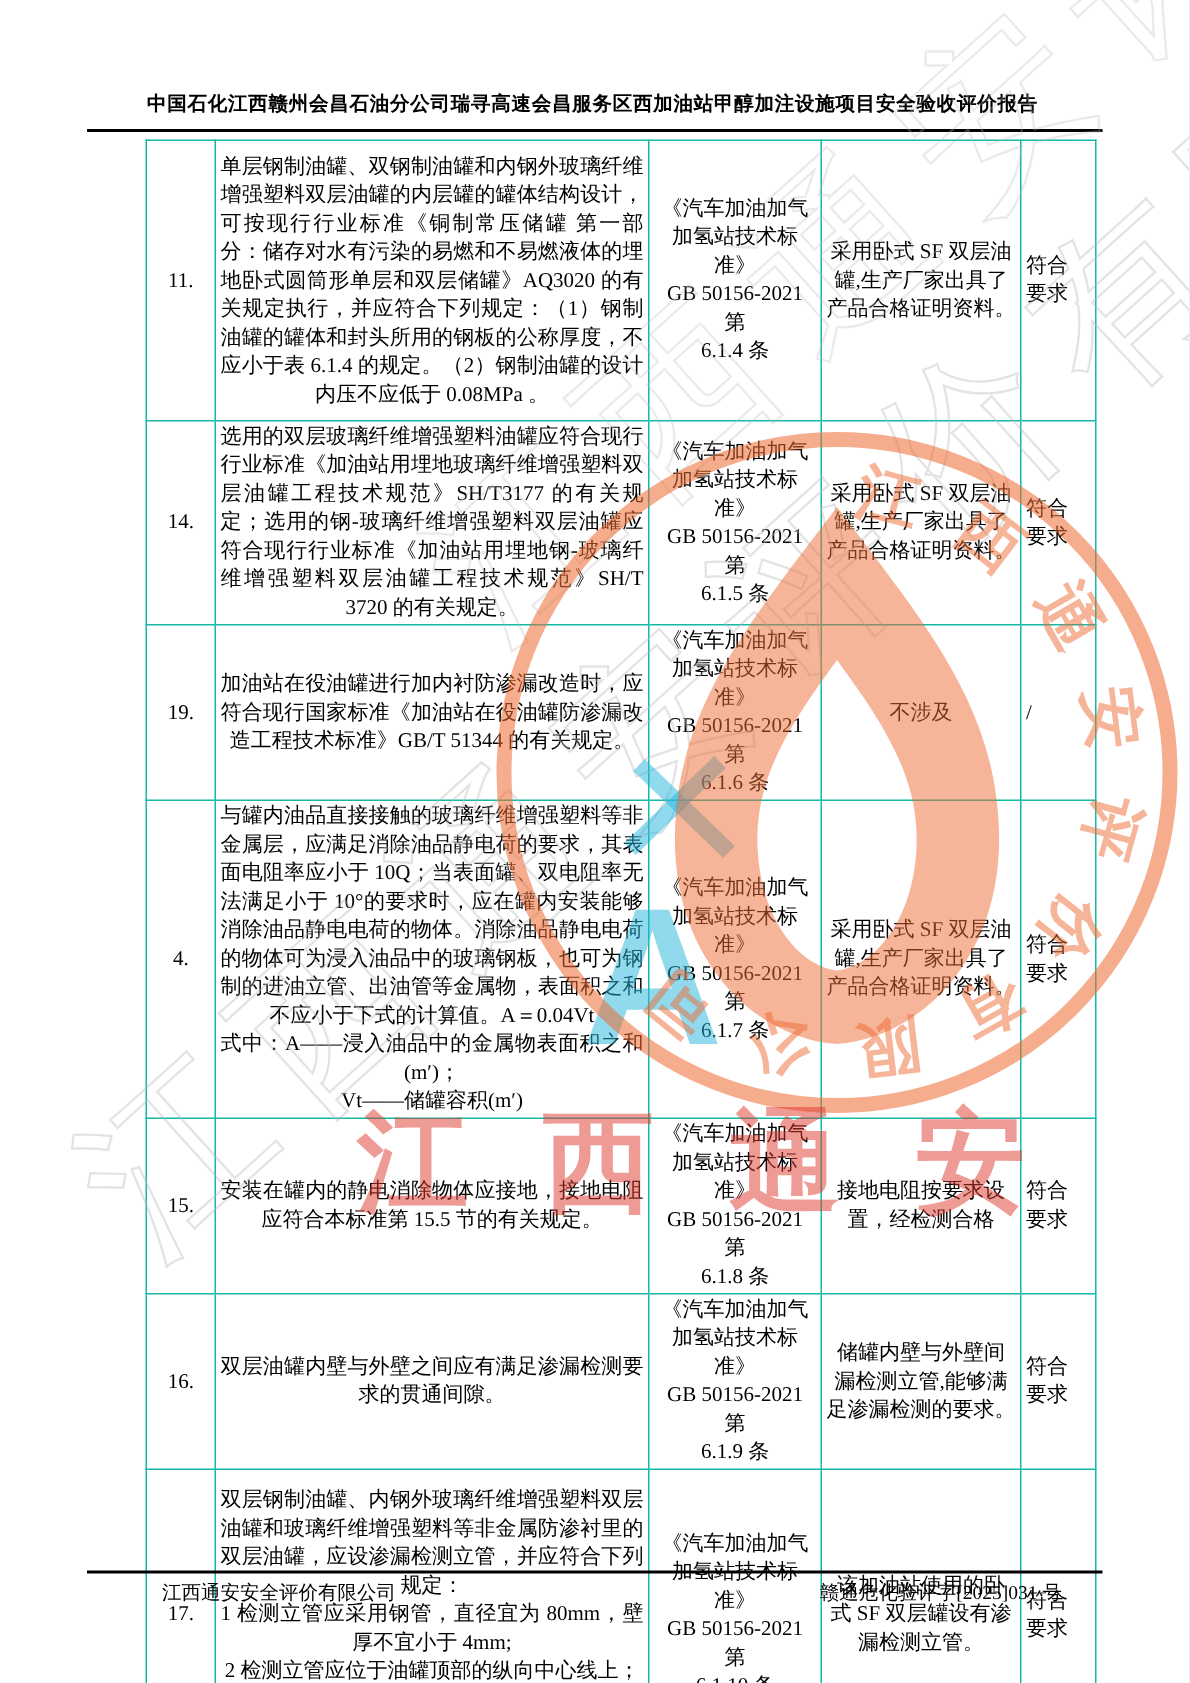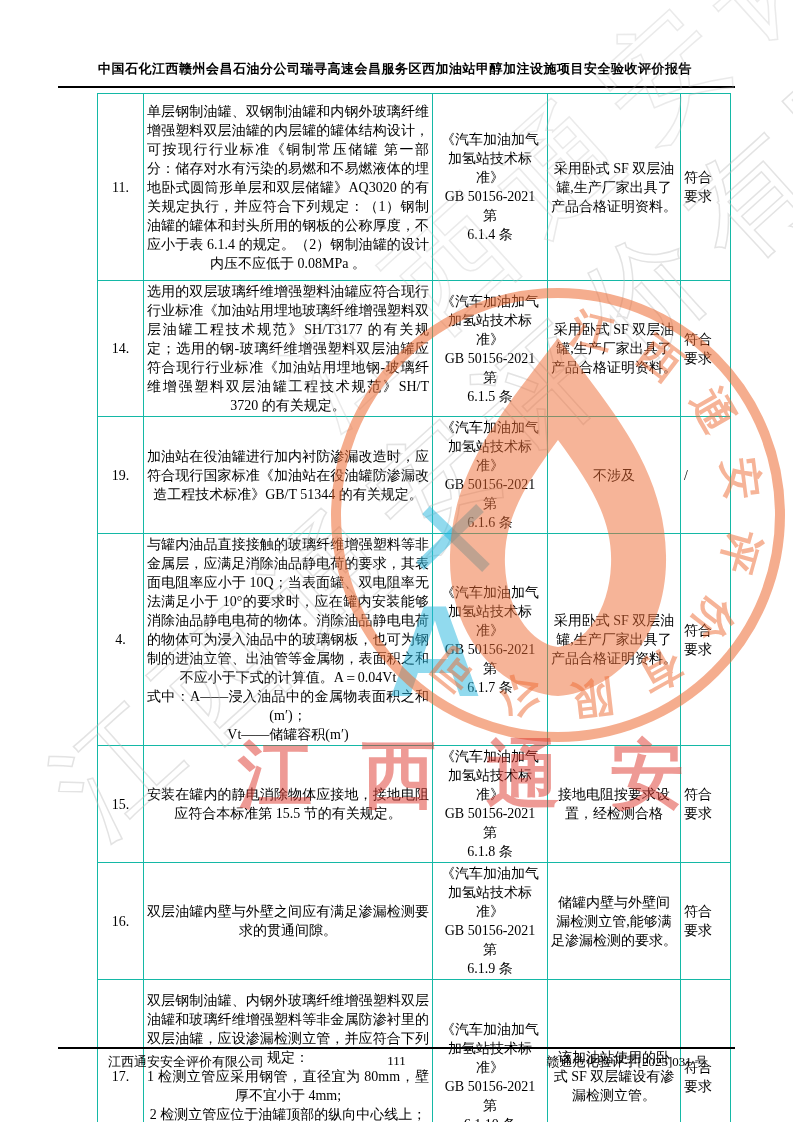--- a/index.html
+++ b/index.html
@@ -162,21 +162,20 @@
 式 SF 双层罐设有渗
 漏检测立管。</td>
         <td class="c-concl">符合
 要求</td>
       </tr>
     </tbody>
   </table>
 
   <div class="footer-rule"></div>
   <div class="footer-company">江西通安安全评价有限公司</div>
-  <div class="footer-page">111</div>
   <div class="footer-doc">赣通危化验评字[2025]031 号</div>
 
   <svg class="watermark" width="793" height="1122" viewBox="0 0 793 1122" xmlns="http://www.w3.org/2000/svg">
 
     <text transform="translate(100,840) rotate(-42)" font-size="120" letter-spacing="22" fill="none" stroke="#B8B8B8" stroke-opacity="0.40" stroke-width="1.5">江西通安评价有限公司</text>
     <text transform="translate(330,430) rotate(-42)" font-size="120" letter-spacing="22" fill="none" stroke="#B8B8B8" stroke-opacity="0.30" stroke-width="1.5">江西通安评价有限公司</text>
 
     <g stroke="#24B6DE" stroke-opacity="0.5" stroke-width="11" fill="none">
       <path d="M420,566 L480,508"></path>
       <path d="M426,510 L486,568"></path>

